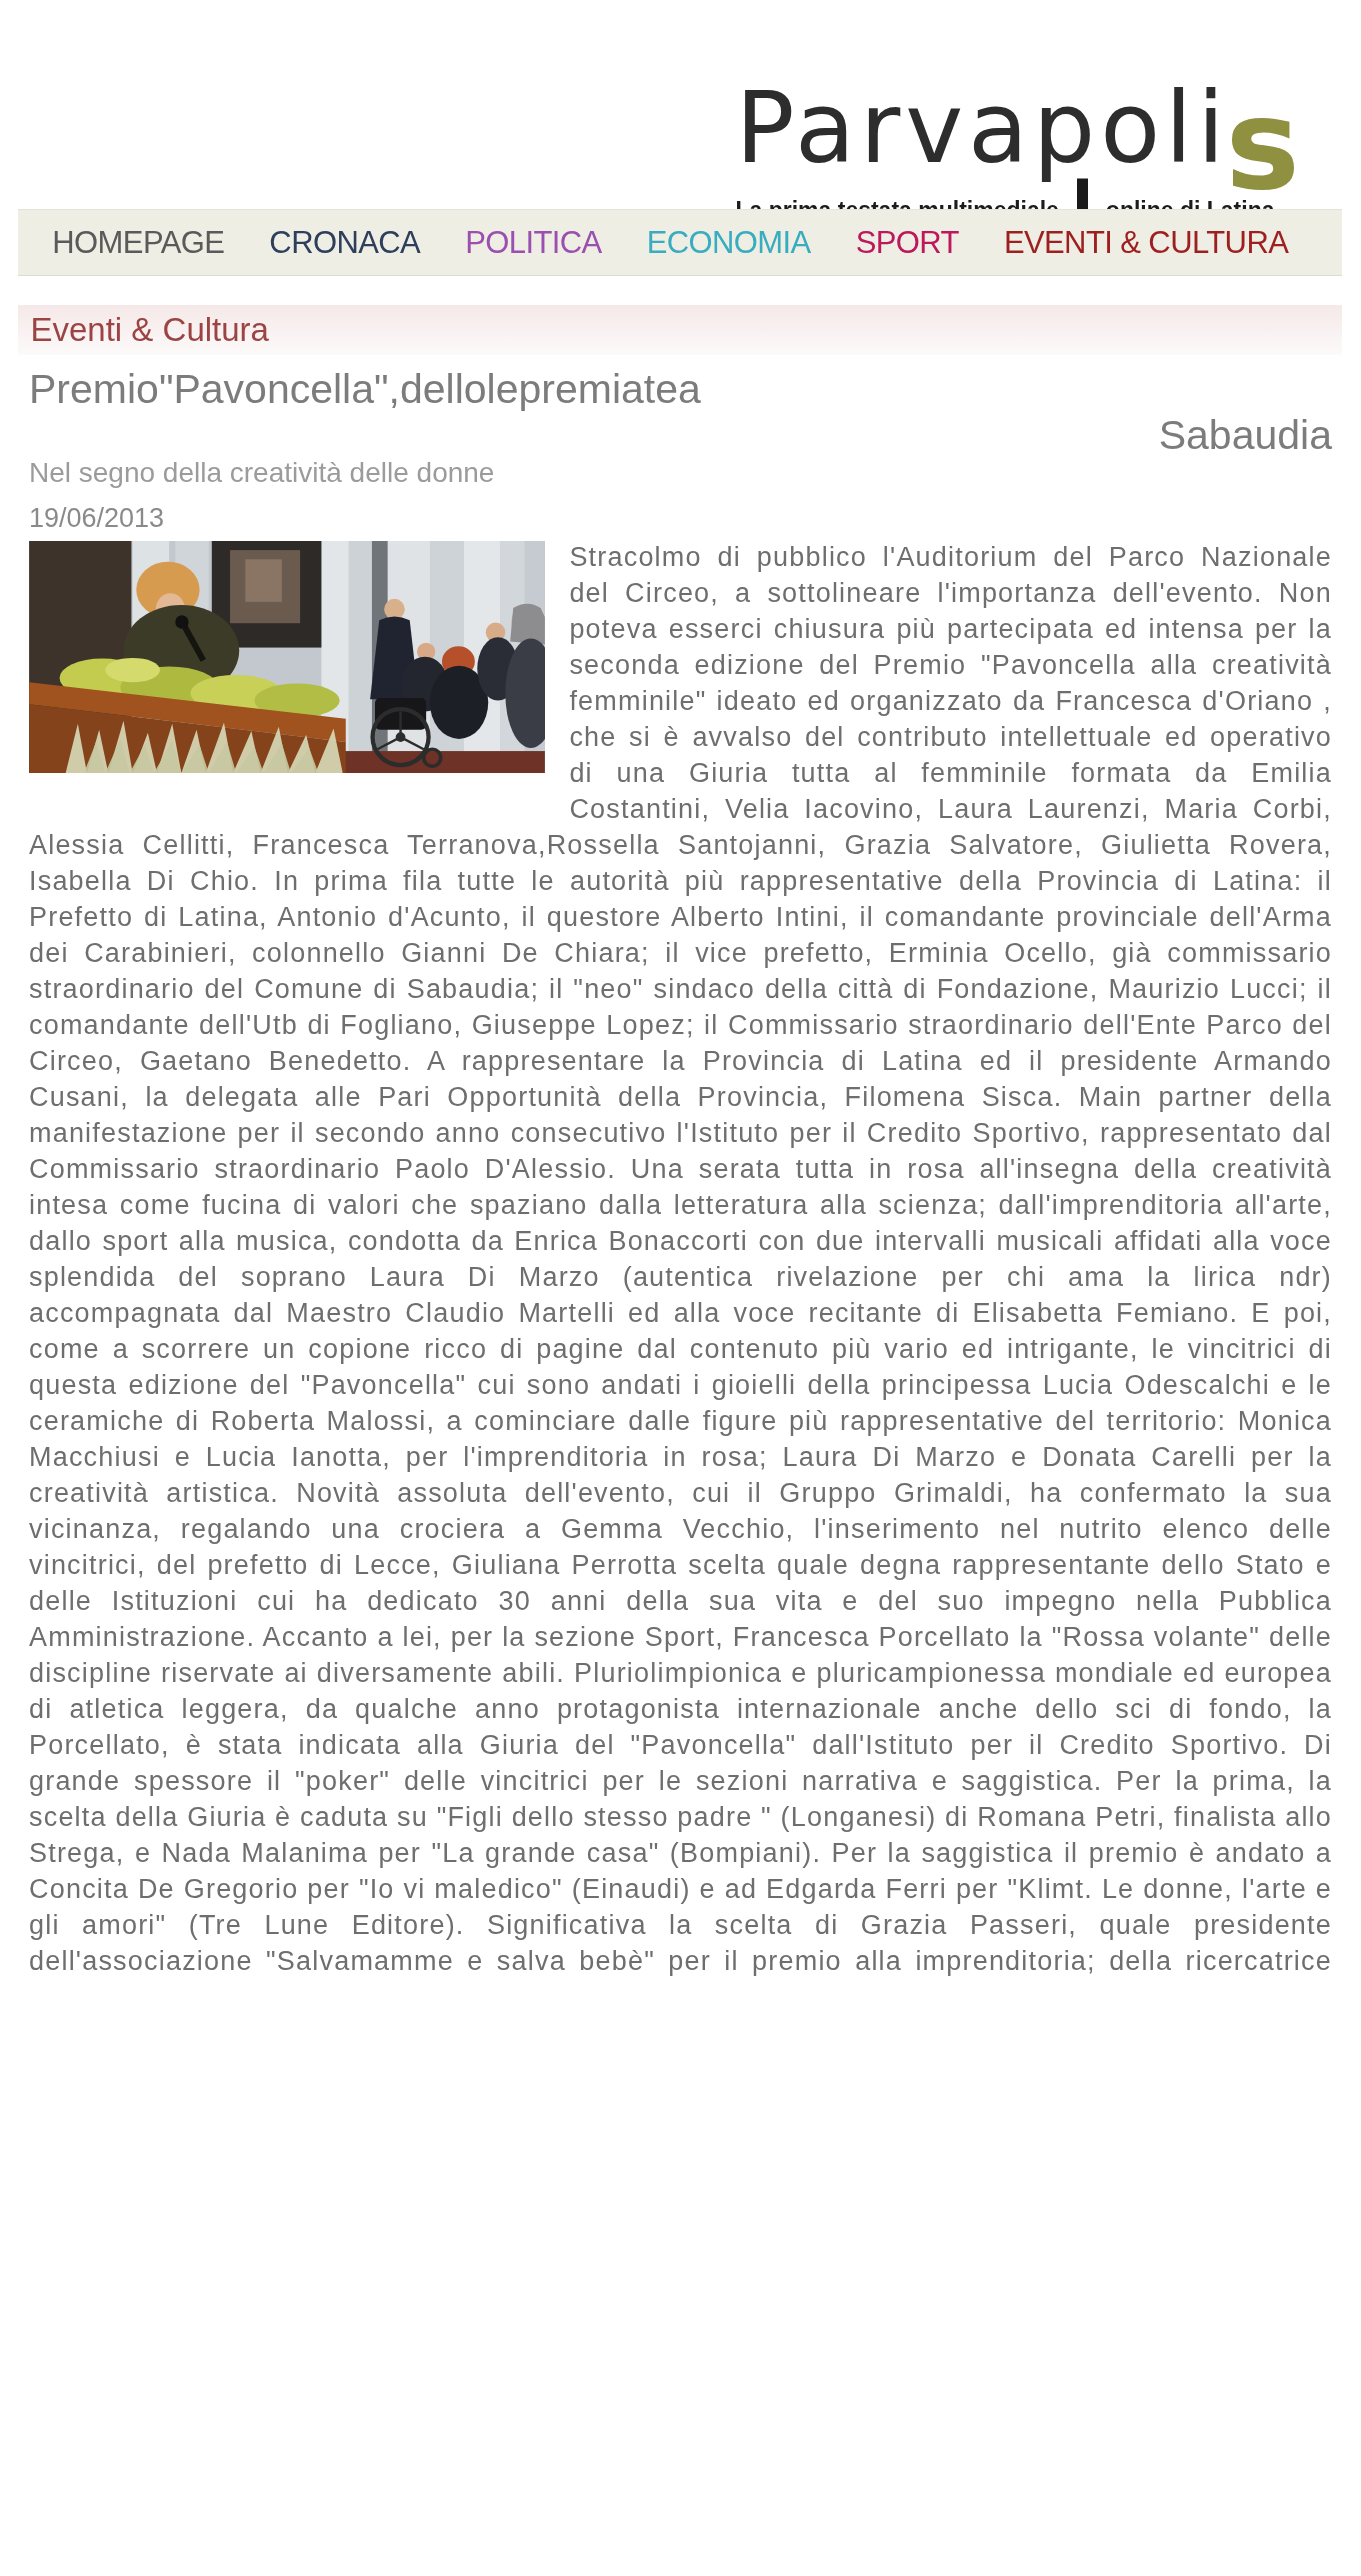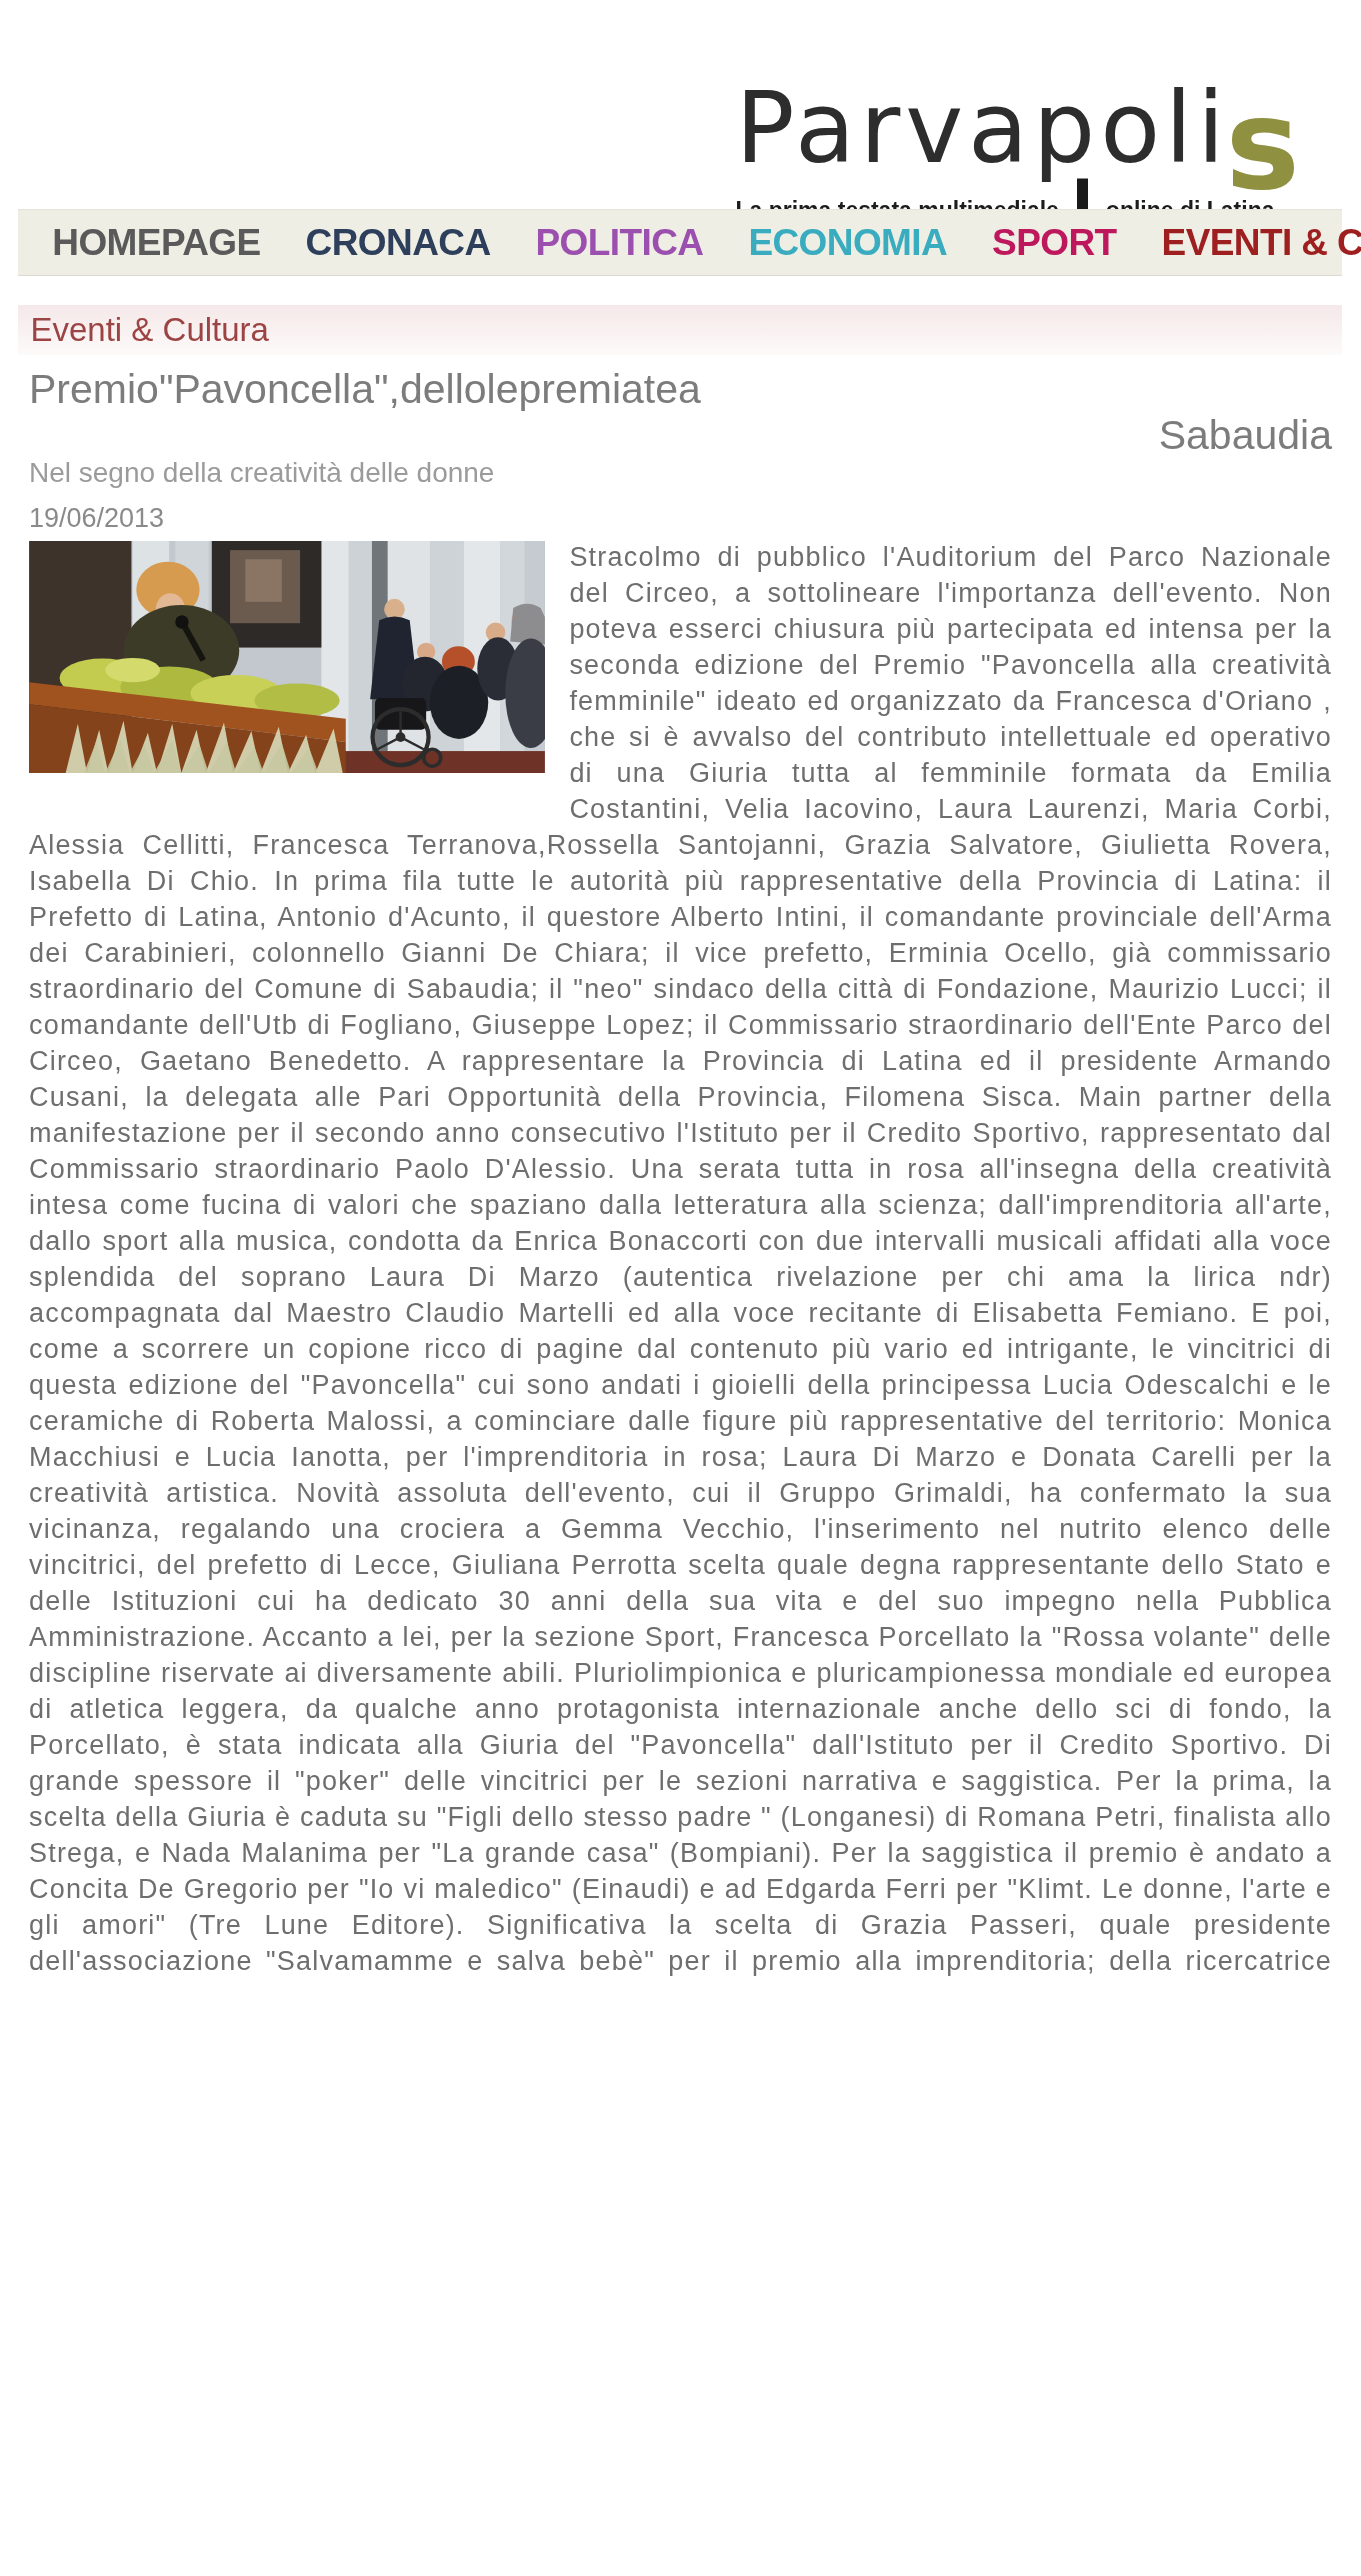--- a/index.html
+++ b/index.html
@@ -27,21 +27,21 @@
     vertical-align:middle; margin:0 18.3px; transform:translateY(-8.5px);
   }
 
   
   .navbar {
     position:absolute; top:171px; left:18.3px; right:19.5px; height:67px;
     background:#eeeee5; border-top:0.6px solid #e5e4da; border-bottom:0.6px solid #dcdbd1;
     display:flex; align-items:center; padding-left:34px; gap:45px;
   }
   .nav-item {
-    font-size:37px; font-weight:bold; letter-spacing:-0.6px;
+    font-size:31px; font-weight:normal; letter-spacing:-0.6px;
     text-decoration:none; white-space:nowrap; cursor:pointer;
   }
 
   
   .section-band {
     position:absolute; top:267px; left:18.3px; right:19.5px; height:50px;
     background:linear-gradient(#f5e8e8, #fdfafa);
     display:flex; align-items:center; padding-left:12.2px;
   }
   .section-heading { font-size:33px; font-weight:300; }

